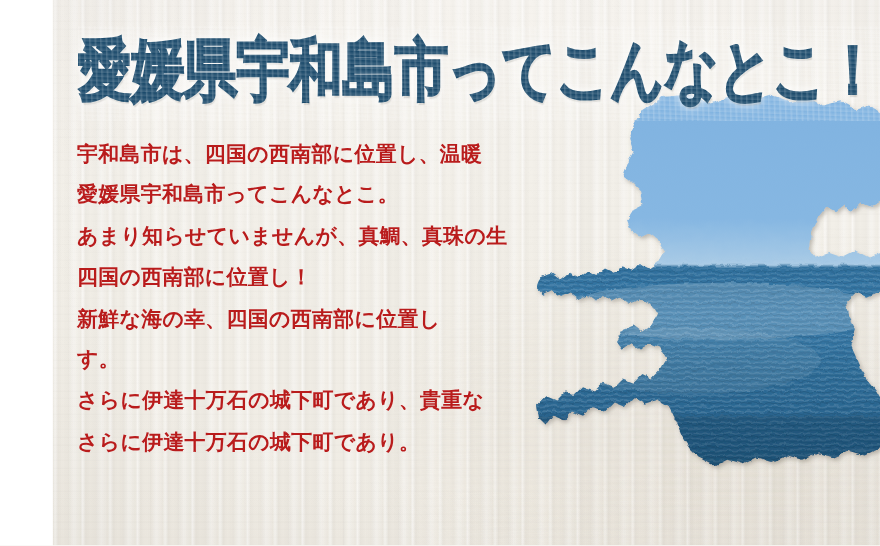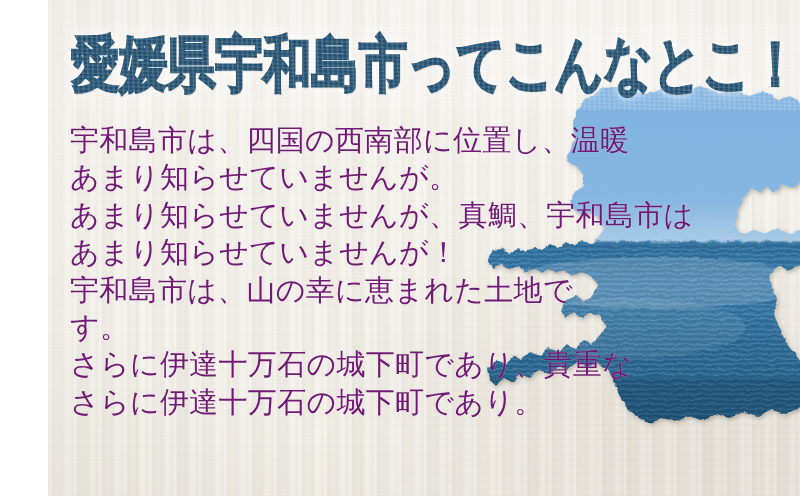--- a/index.html
+++ b/index.html
@@ -113,24 +113,24 @@
   }
 
   
   .body-copy {
     position: absolute;
     left: 22px;
     top: 122px;
     width: 455px;
   }
   .body-line {
-    font-size: 29px;
+    font-size: 19px;
     line-height: 37.4px;
-    font-weight: normal;
-    color: #701a75;
+    font-weight: bold;
+    color: #b91c1c;
     letter-spacing: 0.3px;
     white-space: nowrap;
     text-shadow: 0 0 1px rgba(255,255,255,0.6);
   }
 
   
   .map-wrap {
     position: absolute;
     left: 438px;
     top: 78px;
@@ -245,23 +245,23 @@
         </g>
       </g>
     </svg>
   </div>
 
   <div class="title">愛媛県宇和島市ってこんなとこ！</div>
   <div class="title-texture"></div>
 
   <div class="body-copy">
     <div class="body-line">宇和島市は、四国の西南部に位置し、温暖</div>
-    <div class="body-line">あまり知らせていませんが。</div>
-    <div class="body-line">あまり知らせていませんが、真鯛、宇和島市は</div>
-    <div class="body-line">あまり知らせていませんが！</div>
-    <div class="body-line">宇和島市は、山の幸に恵まれた土地で</div>
+    <div class="body-line">愛媛県宇和島市ってこんなとこ。</div>
+    <div class="body-line">あまり知らせていませんが、真鯛、真珠の生</div>
+    <div class="body-line">四国の西南部に位置し！</div>
+    <div class="body-line">新鮮な海の幸、四国の西南部に位置し</div>
     <div class="body-line">す。</div>
     <div class="body-line">さらに伊達十万石の城下町であり、貴重な</div>
     <div class="body-line">さらに伊達十万石の城下町であり。</div>
 
   </div>
 
 </div>
 
 </body></html>

